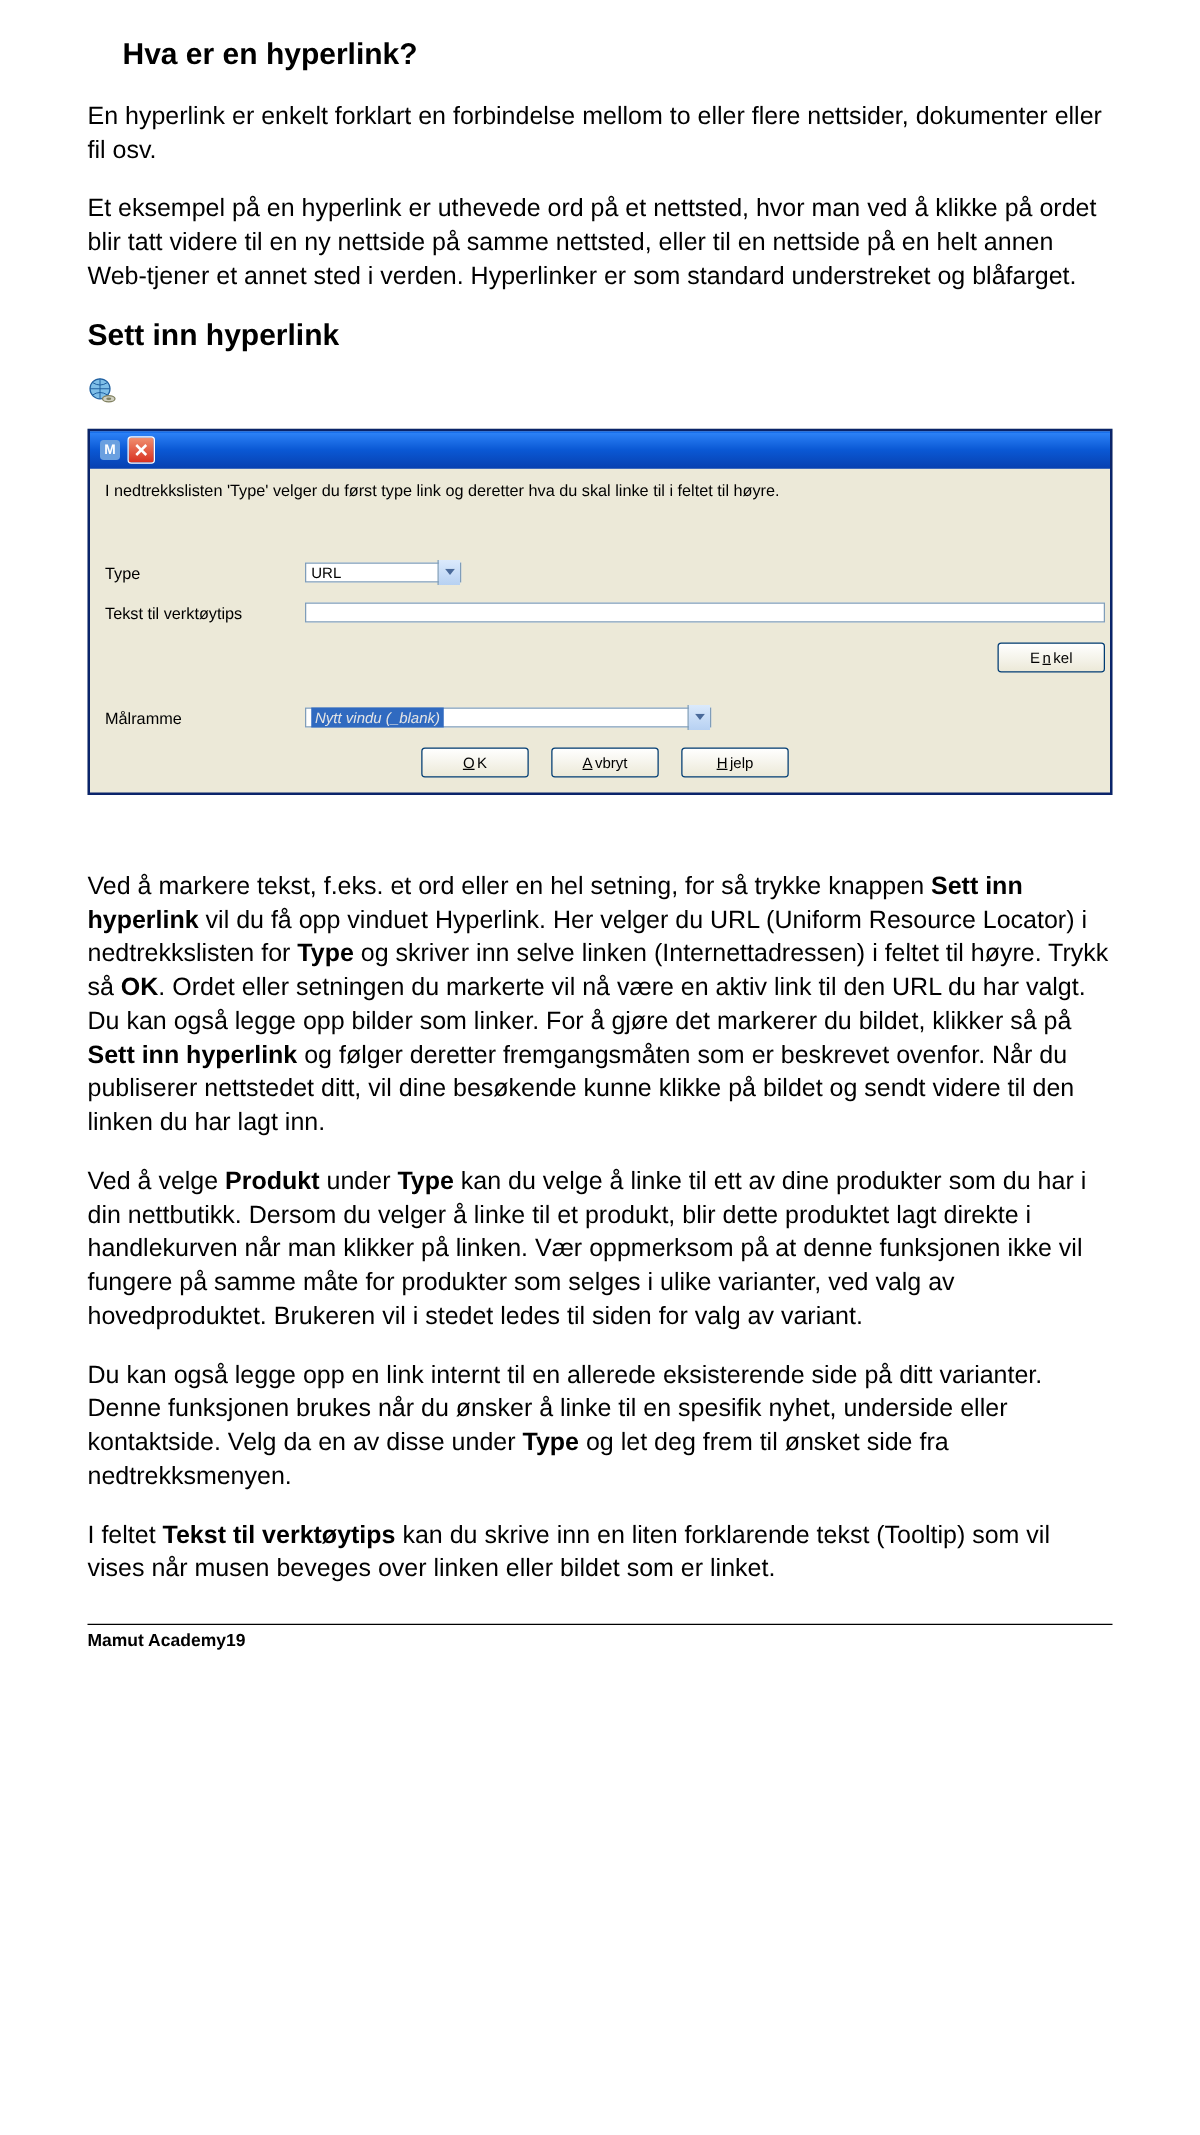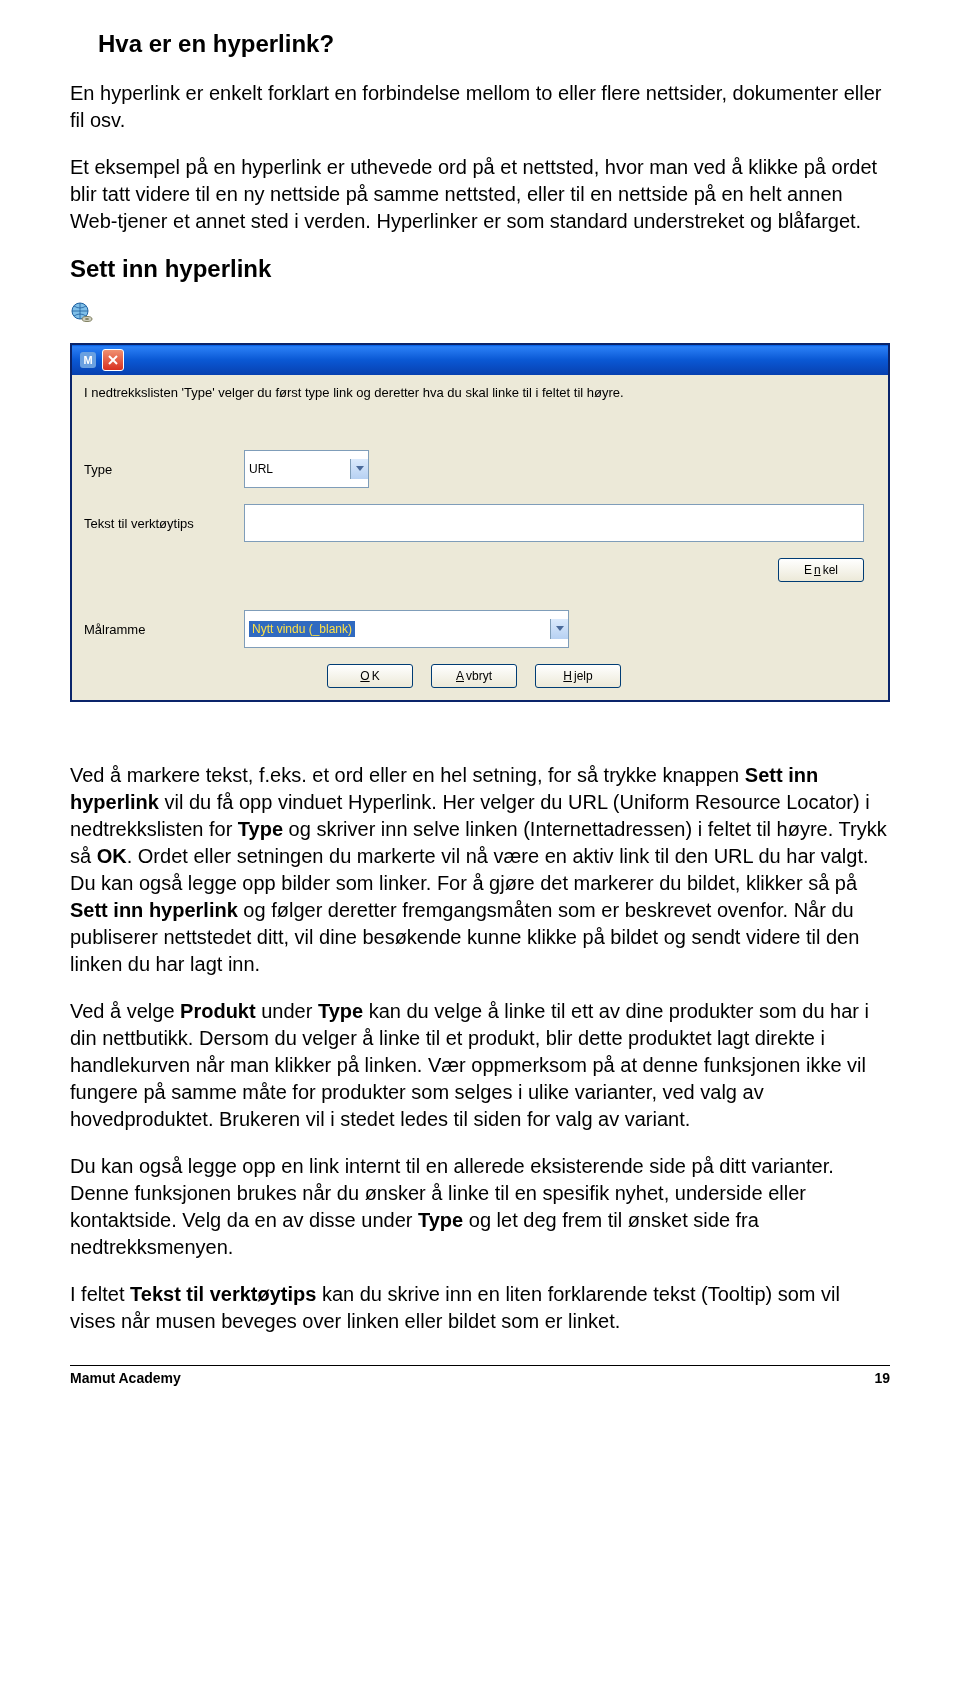--- a/index.html
+++ b/index.html
@@ -59,48 +59,48 @@
   }
   .titlebar .title-text { flex:1; font-size:14px;}
   .titlebar .close-btn {
     width: 22px; height: 22px;
     background: linear-gradient(to bottom, #f09070, #d83020);
     border:1px solid #fff; border-radius:3px;
     display:flex; align-items:center; justify-content:center;
     cursor:pointer;
   }
   .close-x { stroke:#fff; stroke-width:2; }
-  .dialog-body { padding: 10px 24px 12px 12px; }
+  .dialog-body { padding: 10px 4px 12px 12px; }
   .dialog-desc { margin-bottom: 50px; font-size:13px;}
   .form-row {
     display: flex;
     align-items: center;
     margin-bottom: 16px;
   }
   .form-label {
     width: 160px;
     font-size: 13px;
   }
   .combo, .text-input {
     border: 1px solid #7f9db9;
     background: #fff;
-    height: 38px;
+    height: 16px;
     font-size: 12px;
     padding: 0 4px;
     display:flex;
     align-items:center;
   }
   .combo {
     width: 125px;
     position: relative;
     justify-content: space-between;
     padding-right:0;
   }
   .combo-wide { width: 325px; }
-  .combo-selected-wide { background:#306ac0; color:#fde047; padding:1px 3px;}
+  .combo-selected-wide { background:#306ac0; color:#e5e5e5; padding:1px 3px;font-style:italic;}
   .combo .arrow-btn {
     width: 18px; height: 20px;
     background: linear-gradient(to bottom,#dbeafc,#b7d1f2);
     border-left:1px solid #7f9db9;
     display:flex;align-items:center;justify-content:center;
   }
   .text-input { flex:1; }
   .row-right { display:flex; justify-content:flex-end; margin-bottom:28px;}
   .xp-button {
     min-width: 86px;
@@ -118,21 +118,20 @@
     display:flex; justify-content:center; gap:18px; margin-top:6px;
   }
   .underline-letter { text-decoration: underline; }
   hr.footer-line {
     margin-top:30px;
     border:none;
     border-top:1px solid #000;
   }
   .footer {
     display:flex;
-    justify-content:space-between;
     font-size:14px;
     font-weight:bold;
     margin-top:4px;
   }
   .bold { font-weight:bold; }
 </style>
 </head>
 <body>
 
 <h1>Hva er en hyperlink?</h1>

